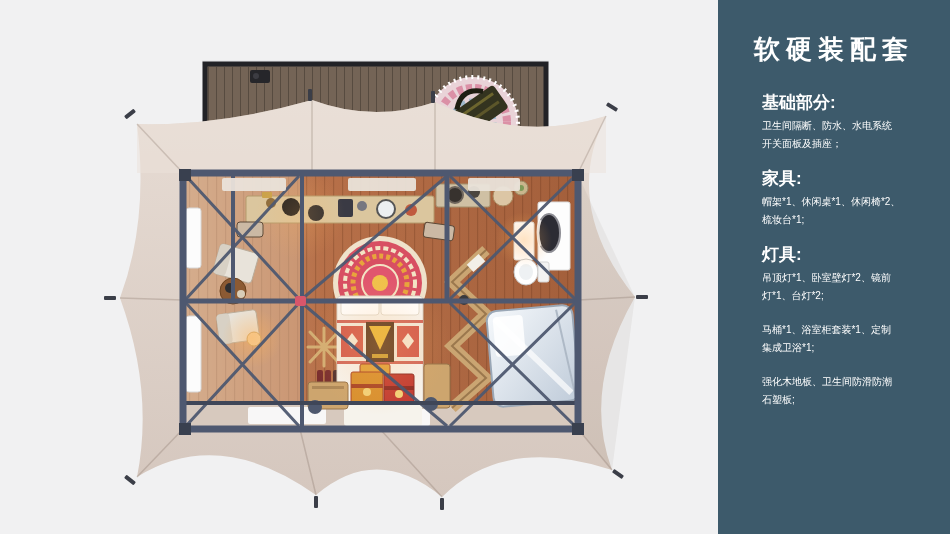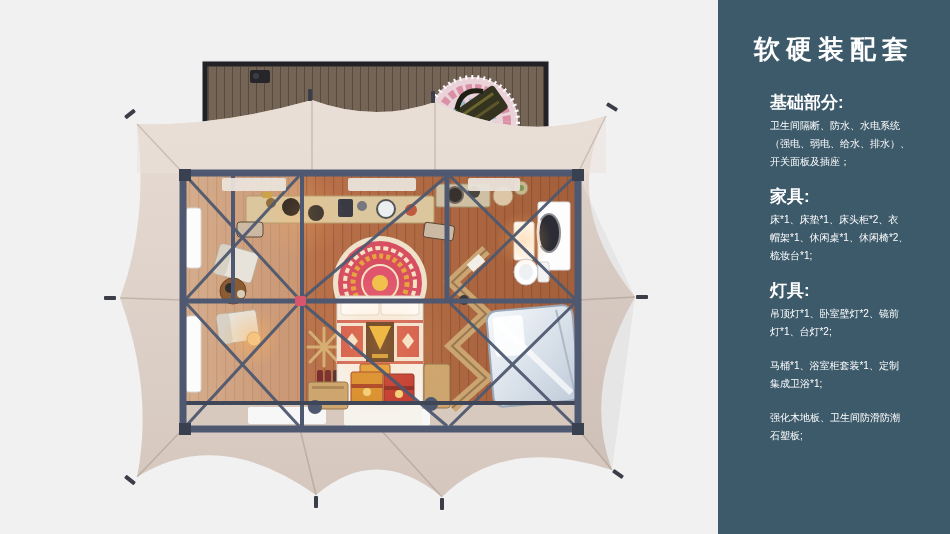--- a/index.html
+++ b/index.html
@@ -29,21 +29,21 @@
     padding:22px 14px 0 44px;
   }
   .title{
     font-size:26px;
     font-weight:bold;
     letter-spacing:6px;
     text-align:center;
     margin:10px 0 26px -30px;
     white-space:nowrap;
   }
-  .spec{margin-bottom:16px;margin-left:8px;}
+  .spec{margin-bottom:16px;}
   .spec-heading{
     font-size:17px;
     font-weight:bold;
     line-height:20px;
     margin-bottom:4px;
   }
   .spec-line{
     font-size:10px;
     line-height:18px;
     white-space:nowrap;
@@ -279,27 +279,25 @@
   </g>
 </svg>
 </div>
 
 <aside class="sidebar">
   <h1 class="title">软硬装配套</h1>
 
   <section class="spec">
     <div class="spec-heading">基础部分:</div>
     <div class="spec-line">卫生间隔断、防水、水电系统</div>
-    <div class="spec-line">（强电、弱电、给水、排水）、</div>
     <div class="spec-line">开关面板及插座；</div>
   </section>
 
   <section class="spec">
     <div class="spec-heading">家具:</div>
-    <div class="spec-line">床*1、床垫*1、床头柜*2、衣</div>
     <div class="spec-line">帽架*1、休闲桌*1、休闲椅*2、</div>
     <div class="spec-line">梳妆台*1;</div>
   </section>
 
   <section class="spec">
     <div class="spec-heading">灯具:</div>
     <div class="spec-line">吊顶灯*1、卧室壁灯*2、镜前</div>
     <div class="spec-line">灯*1、台灯*2;</div>
   </section>
 

